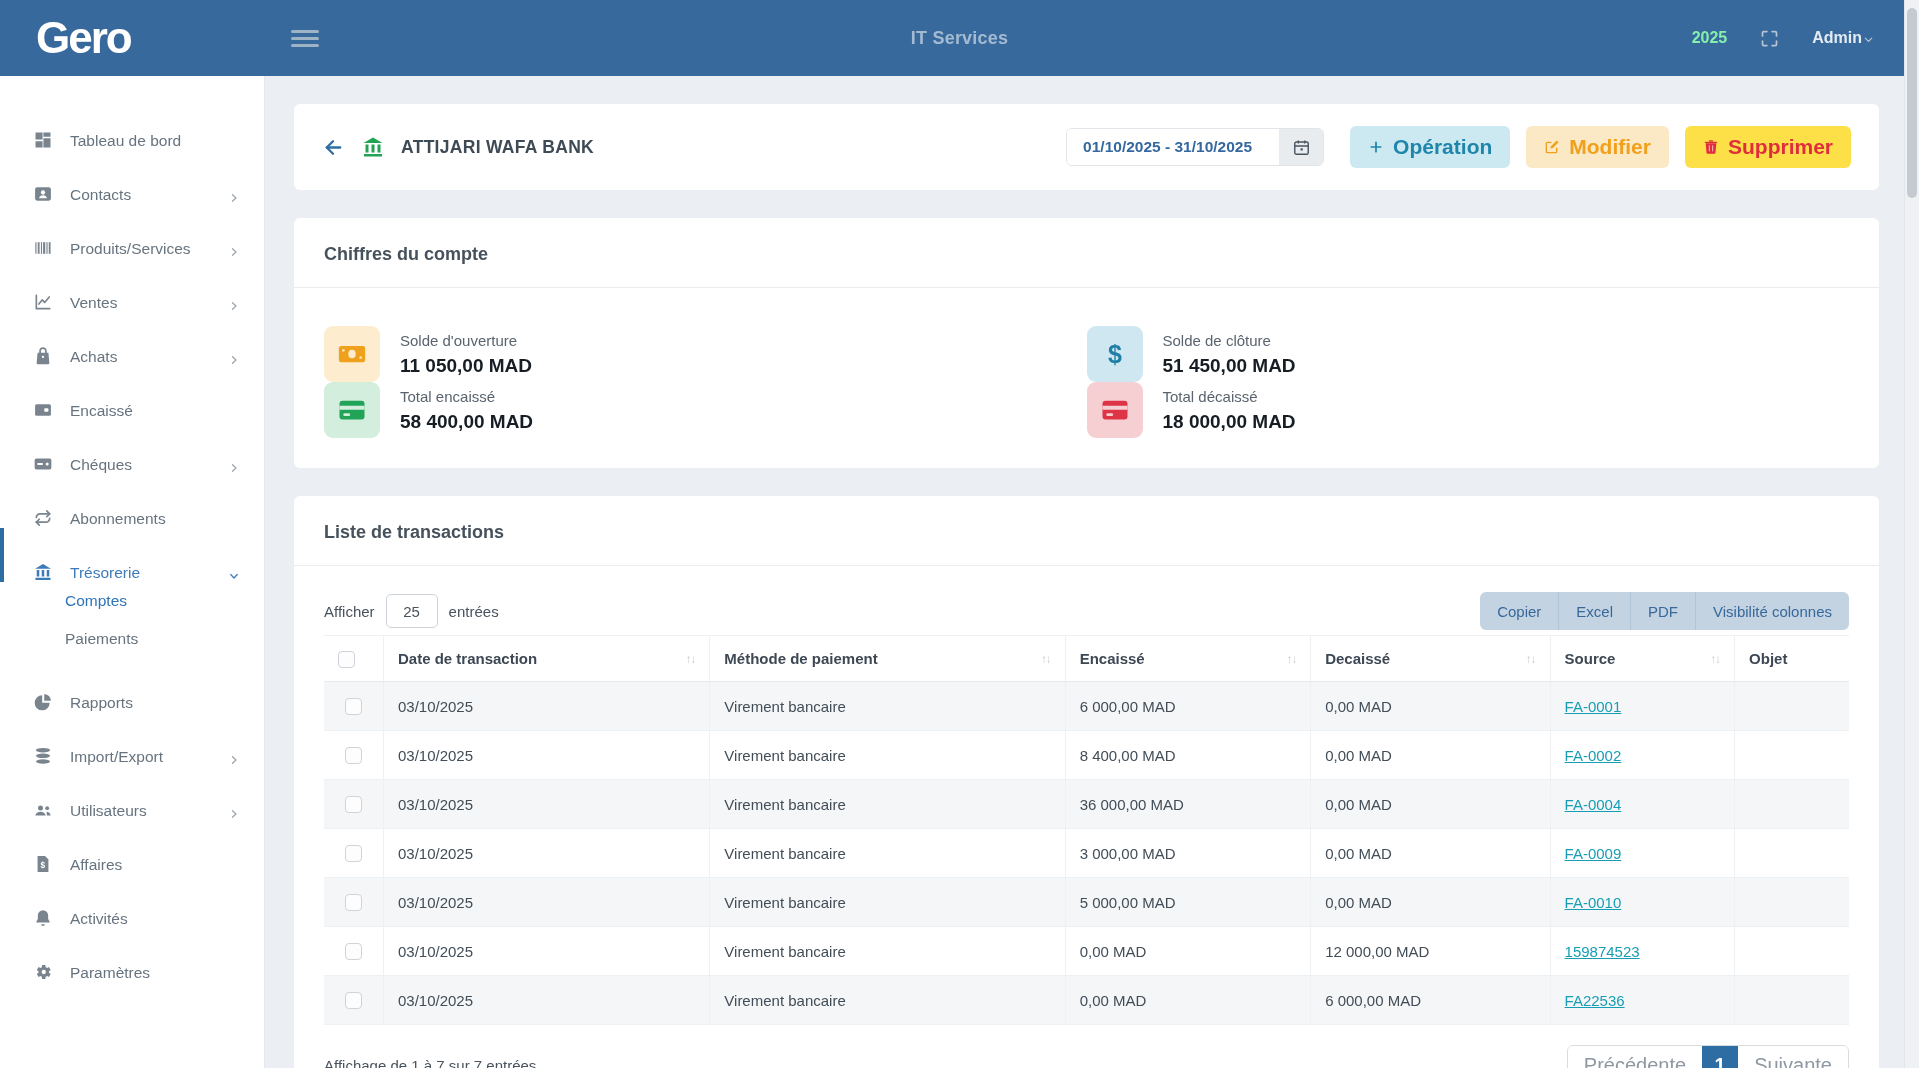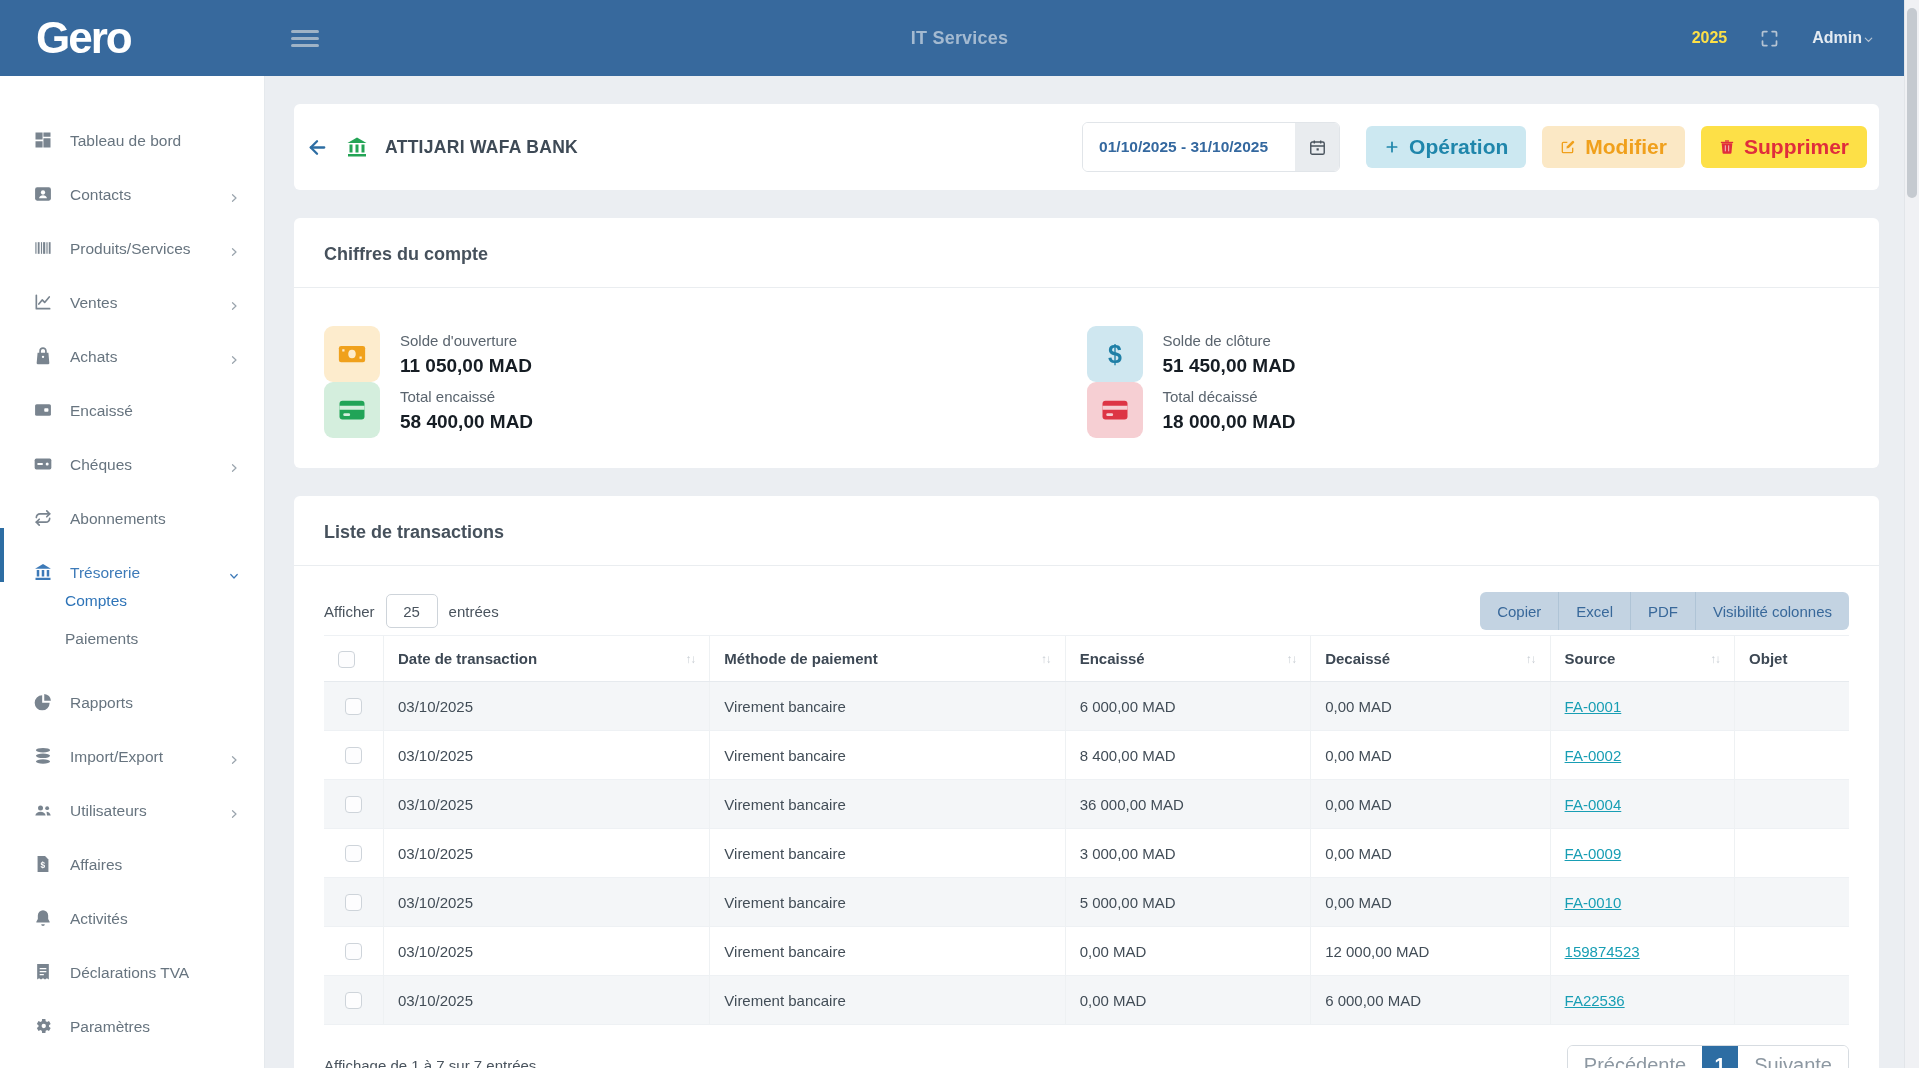--- a/index.html
+++ b/index.html
@@ -12,21 +12,21 @@
   
   .navbar { position:absolute; top:0; left:0; width:1919px; height:76px;
     background:#37699d; display:flex; align-items:center; z-index:5; }
   .logo-box { width:265px; padding-left:36px; flex:none; }
   .logo { color:#fff; font-size:44px; font-weight:700; letter-spacing:-2px; line-height:1; cursor:pointer; }
   .hamburger { margin-left:26px; width:28px; cursor:pointer; }
   .hamburger div { height:3px; background:#9fb3c6; border-radius:2px; margin:4px 0; }
   .nav-title { position:absolute; left:50%; top:50%; transform:translate(-50%,-50%);
     color:#a4bad1; font-size:18px; font-weight:700; letter-spacing:.2px; }
   .nav-right { margin-left:auto; display:flex; align-items:center; gap:32px; padding-right:44px; }
-  .nav-year { color:#fde047; font-size:16px; font-weight:600; }
+  .nav-year { color:#86efac; font-size:16px; font-weight:600; }
   .fs-btn { width:21px; height:21px; color:#b6c4d3; cursor:pointer; }
   .fs-btn svg { width:100%; height:100%; }
   .nav-user { color:#e4ebf2; font-size:16px; font-weight:600; display:flex; align-items:center; gap:0; cursor:pointer; }
   .nav-user .chev-sm { width:13px; height:13px; color:#b6c4d3; display:inline-block; }
   .nav-user .chev-sm svg { width:100%; height:100%; }
 
   
   .sidebar { position:absolute; top:76px; left:0; bottom:0; width:265px;
     background:#fff; border-right:1px solid #e5e9ed; padding-top:20px; }
   .side-item { height:54px; display:flex; align-items:flex-end; padding:0 24px 0 33px;
@@ -44,28 +44,28 @@
   .side-sub { height:38px; display:flex; align-items:center; padding-left:65px;
     color:#67747f; font-size:15.5px; cursor:pointer; }
   .side-sub.active { color:#2e74b8; }
 
   
   .main { position:absolute; left:265px; top:76px; right:0; bottom:0;
     background:#ebeef2; padding:28px 40px 0 29px; overflow:hidden; }
   .card { background:#fff; border-radius:6px; margin-bottom:28px; }
 
   
-  .header-card { height:86px; display:flex; align-items:center; padding:0 12px; gap:16px; }
+  .header-card { height:86px; display:flex; align-items:center; padding:0 28px; gap:16px; }
   .back-btn { width:23px; height:23px; color:#2d6da3; cursor:pointer; flex:none; }
   .back-btn svg { width:100%; height:100%; }
   .bank-ico { width:24px; height:24px; color:#23a455; flex:none; }
   .bank-ico svg { width:100%; height:100%; }
   .account-name { font-size:17.5px; font-weight:700; color:#3e4a56; letter-spacing:.3px; }
   .spacer { flex:1; }
-  .date-group { display:flex; height:50px; border:1px solid #e1e5e9; border-radius:6px;
+  .date-group { display:flex; height:38px; border:1px solid #e1e5e9; border-radius:6px;
     overflow:hidden; background:#fff; margin-right:10px; }
   .date-input { border:none; outline:none; width:212px; padding:0 16px; font-size:15.5px;
     color:#34689f; font-family:inherit; font-weight:600; }
   .date-addon { width:44px; background:#e9ecef; border-left:1px solid #dde1e5;
     display:flex; align-items:center; justify-content:center; color:#4a545e; cursor:pointer; border:none; }
   .date-addon svg { width:19px; height:19px; }
   .btn { height:42px; border:none; border-radius:6px; padding:0 18px; font-size:21px;
     font-family:inherit; display:flex; align-items:center; gap:9px; cursor:pointer; font-weight:600; }
   .btn .bicon { width:16px; height:16px; display:inline-block; }
   .btn .bicon svg { width:100%; height:100%; display:block; }
@@ -334,29 +334,20 @@
         <span class="side-label">Affaires</span>
       </div>
       <div class="side-item">
         <span class="side-icon">
           <svg viewBox="0 0 24 24">
             <path fill="currentColor" d="M12 2.8a6.2 6.2 0 0 0-6.2 6.2v4.3L4 16.5v.8h16v-.8l-1.8-3.2V9A6.2 6.2 0 0 0 12 2.8z"></path>
             <path fill="currentColor" d="M9.8 19.5a2.2 2.2 0 0 0 4.4 0z"></path>
           </svg>
         </span>
         <span class="side-label">Activités</span>
-      </div>
-      <div class="side-item">
-        <span class="side-icon">
-          <svg viewBox="0 0 24 24">
-            <path fill="currentColor" d="M5 2.5h14V21l-2.3-1.6L14.4 21l-2.4-1.6L9.6 21l-2.3-1.6L5 21z"></path>
-            <path d="M8 8h8M8 11.5h8M8 15h5" stroke="#fff" stroke-width="1.5"></path>
-          </svg>
-        </span>
-        <span class="side-label">Déclarations TVA</span>
       </div>
       <div class="side-item">
         <span class="side-icon">
           <svg viewBox="0 0 24 24">
             <path fill="currentColor" d="M19.2 12.9a7.2 7.2 0 0 0 0-1.8l2-1.6-2-3.4-2.4 1a7.2 7.2 0 0 0-1.6-.9l-.3-2.5h-4l-.3 2.5a7.2 7.2 0 0 0-1.6.9l-2.4-1-2 3.4 2 1.6a7.2 7.2 0 0 0 0 1.8l-2 1.6 2 3.4 2.4-1c.5.4 1 .7 1.6.9l.3 2.5h4l.3-2.5c.6-.2 1.1-.5 1.6-.9l2.4 1 2-3.4z"></path>
             <circle cx="12.9" cy="12" r="2.6" fill="#fff"></circle>
           </svg>
         </span>
         <span class="side-label">Paramètres</span>
       </div>

